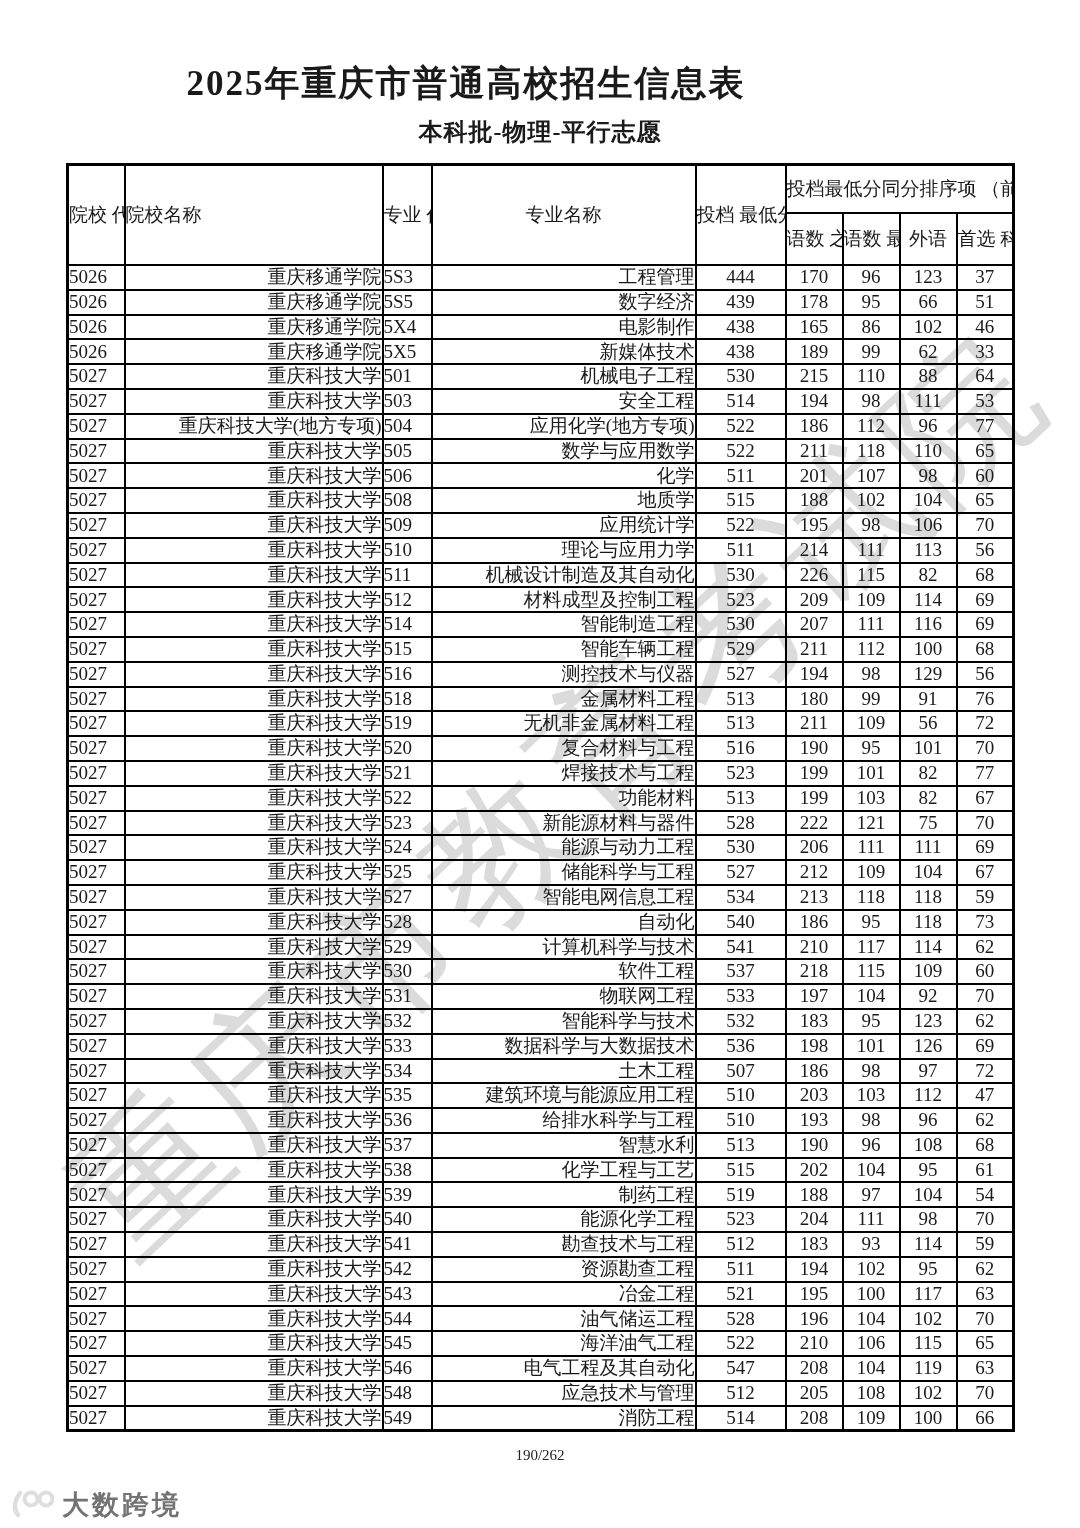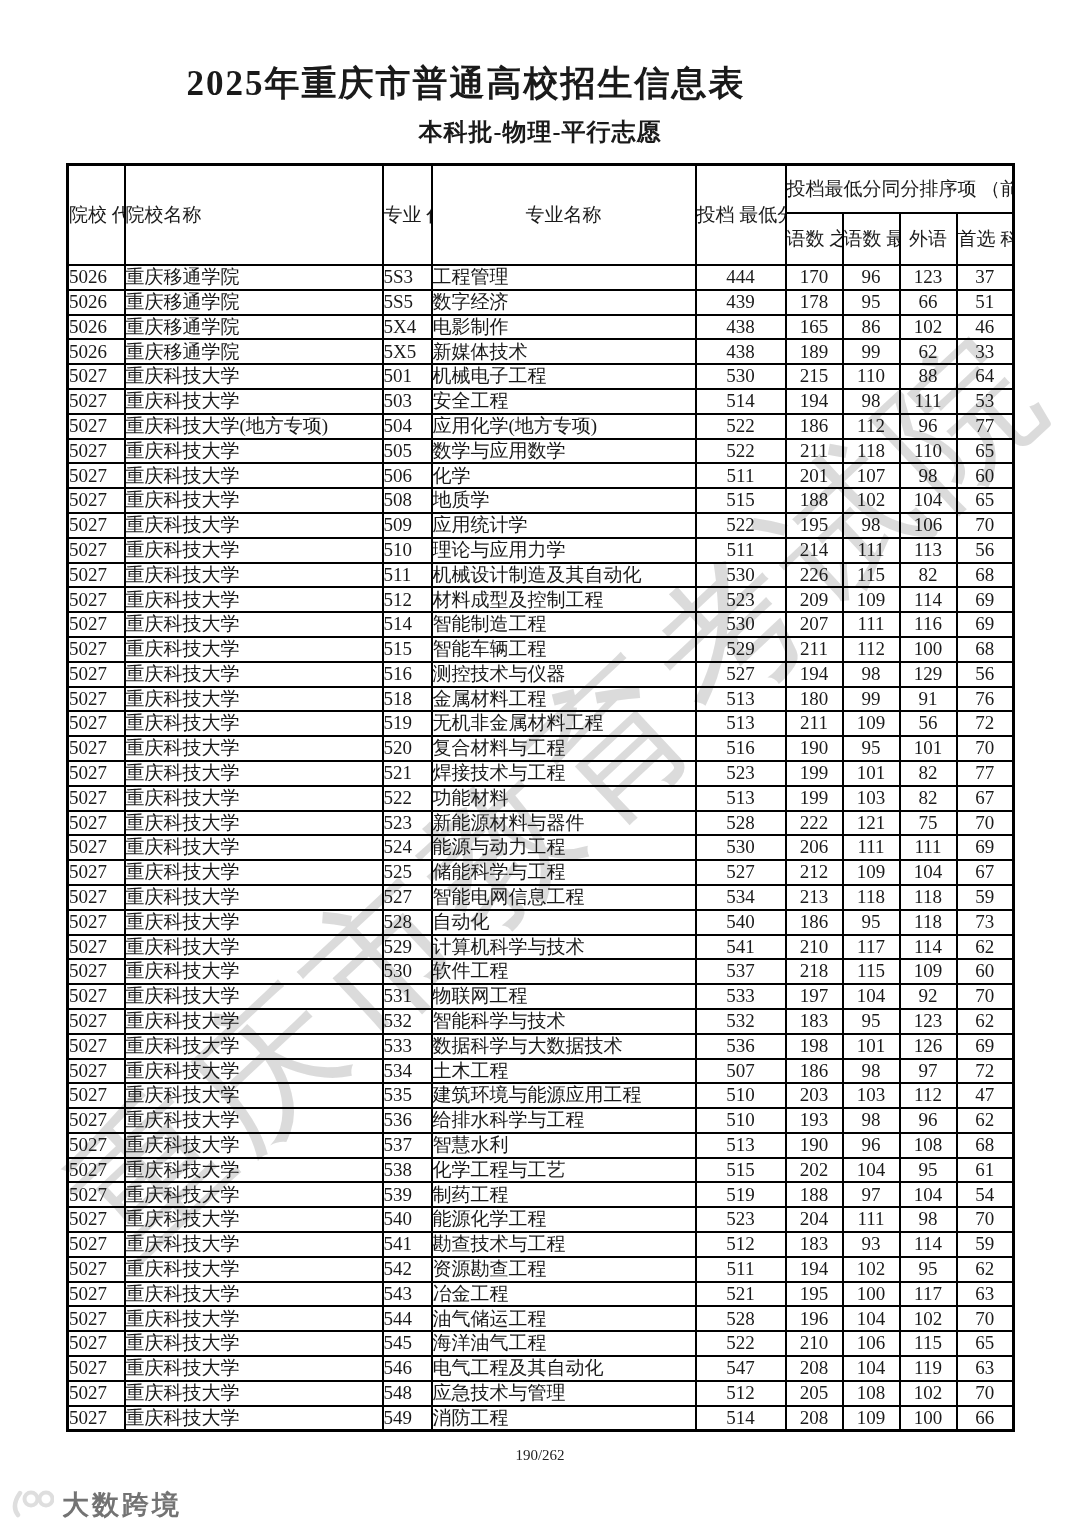--- a/index.html
+++ b/index.html
@@ -18,23 +18,23 @@
          font-size:19px;line-height:1.08;vertical-align:middle;font-weight:400;
          white-space:nowrap;}
   table.adm{border:3px solid #000;}
   thead th{white-space:pre-line;text-align:center;}
   thead tr.r1 th{height:46px;}
   thead tr.r2 th{height:50px;}
   th.h-college-code{text-align:left;padding-left:4px;}
   th.h-college-name{text-align:left;padding-left:6px;}
   tbody td{height:22.8px;}
   td.c0{text-align:left;padding-left:3px;margin-top:48px;}
-  td.c1{text-align:left;padding-left:5px;}
+  td.c1{text-align:right;padding-left:5px;}
   td.c2{}
-  td.c3{text-align:left;padding-left:7px;}
+  td.c3{text-align:right;padding-left:7px;}
   td.num{text-align:center;}
   .page-number{position:absolute;top:1447px;left:0;width:1080px;text-align:center;
          font-size:15px;color:#222;z-index:2;}
   .footer-logo{position:absolute;left:8px;top:1487px;display:flex;align-items:center;gap:8px;
          color:#737373;z-index:2;}
   .footer-logo .logo-text{font-family:"Liberation Sans","DejaVu Sans",sans-serif;
          font-size:27px;font-weight:700;letter-spacing:3px;}
 </style>
 </head>
 <body>

